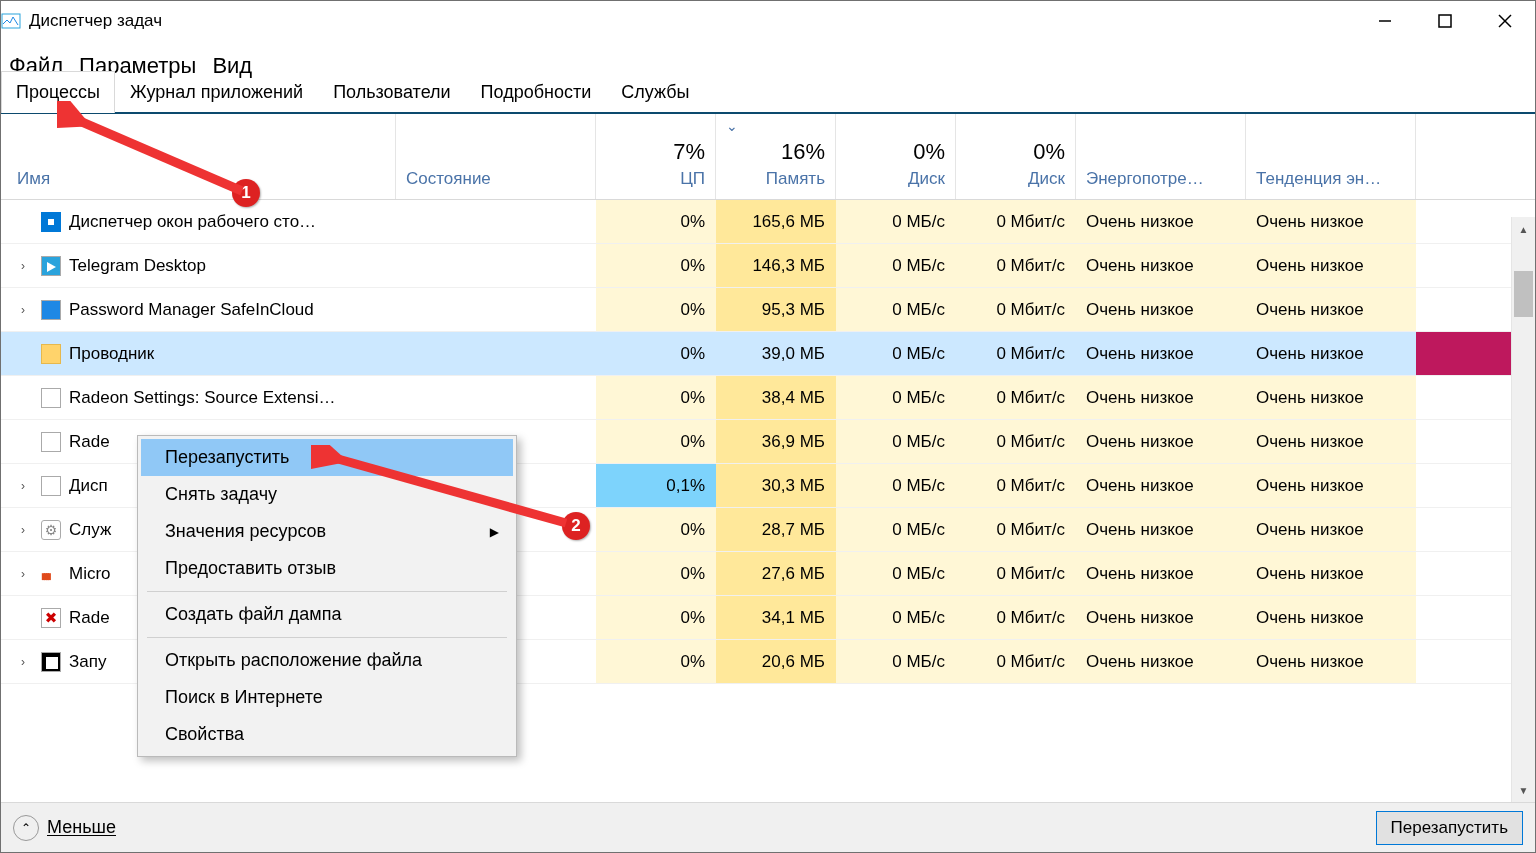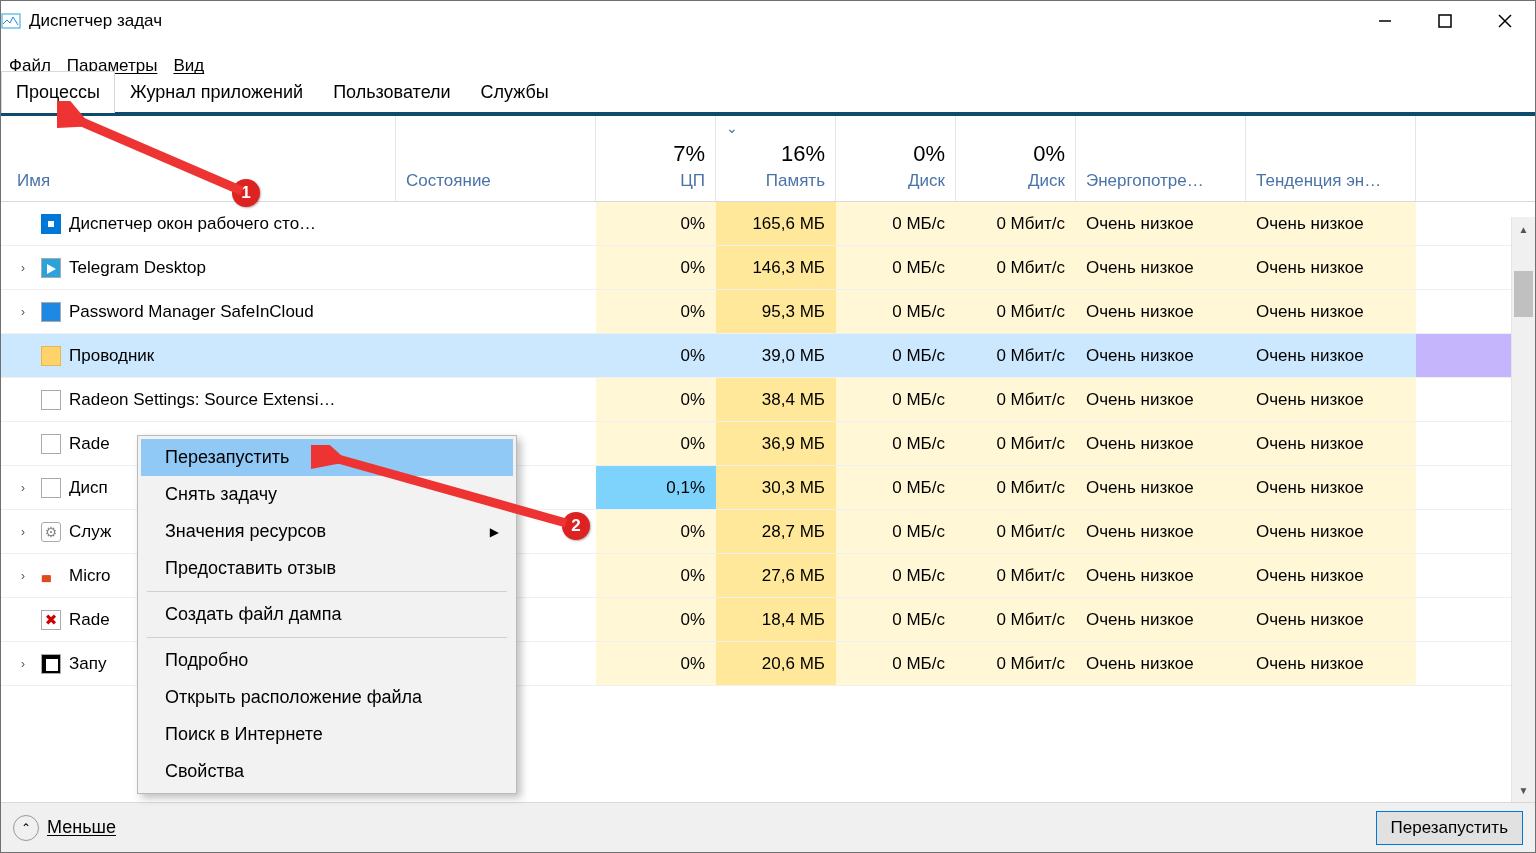--- a/index.html
+++ b/index.html
@@ -8,24 +8,24 @@
 
   
   .titlebar { height:40px; display:flex; align-items:center; padding:0 0 0 0; border-bottom:1px solid transparent; }
   .titlebar .app-icon { width:20px; height:20px; margin-right:8px; }
   .titlebar .title { font-size:17px; }
   .win-controls { margin-left:auto; display:flex; }
   .win-controls .ctrl { width:60px; height:40px; display:flex; align-items:center; justify-content:center; }
 
   
   .menubar { height:30px; display:flex; align-items:center; padding-left:8px; gap:16px; }
-  .menubar span { font-size:17px; text-decoration:underline; text-decoration-skip-ink:none; text-underline-offset:2px;margin-top:20px; }
-
-  
-  .tabs { display:flex; border-bottom:4px solid #0c4a6e; }
+  .menubar span { font-size:22px; text-decoration-skip-ink:none; text-underline-offset:2px;margin-top:20px; }
+
+  
+  .tabs { display:flex; border-bottom:2px solid #0c4a6e; }
   .tab { padding:10px 14px; font-size:18px; border:1px solid transparent; border-bottom:none; margin-bottom:-1px; }
   .tab.active { border-color:#d9d9d9; background:#fff; }
 
   
   .header { display:flex; border-bottom:1px solid #d9d9d9; height:86px; align-items:flex-end; position:relative; }
   .header .col { padding:0 10px 10px 10px; font-size:17px; color:#4a73a8; border-right:1px solid #e5e5e5; display:flex; flex-direction:column; justify-content:flex-end; height:100%; }
   .header .col .pct { font-size:22px; color:#000; text-align:right; margin-bottom:4px; }
   .header .col-name { flex:0 0 395px; color:#4a73a8; justify-content:flex-end; padding-left:16px; }
   .header .col-status { flex:0 0 200px; color:#4a73a8; }
   .header .col-cpu { flex:0 0 120px; text-align:right; }
@@ -34,21 +34,21 @@
   .header .col-disk { flex:0 0 120px; text-align:right; }
   .header .col-net { flex:0 0 120px; text-align:right; }
   .header .col-power { flex:0 0 170px; }
   .header .col-trend { flex:0 0 170px; }
 
   .header .lbl { white-space:nowrap; overflow:hidden; text-overflow:ellipsis; }
 
   
   .rows { position:relative; }
   .row { display:flex; height:44px; align-items:flex-start; border-bottom:1px solid #f0f0f0; }
-  .row.selected { background:#c4b5fd; }
+  .row.selected { background:#be185d; }
   .row.selected .cell { background:#cce8ff !important; }
   .cell { padding:0 10px; font-size:17px; height:100%; display:flex; align-items:center; border-right:1px solid transparent; }
   .cell.name { flex:0 0 395px; padding-left:20px; gap:8px; }
   .cell.name .chev { width:12px; color:#555; font-size:12px; }
   .cell.status { flex:0 0 200px; }
   .cell.cpu { flex:0 0 120px; justify-content:flex-end; background:#fff7d6; }
   .cell.mem { flex:0 0 120px; justify-content:flex-end; background:#ffe89a; }
   .cell.disk { flex:0 0 120px; justify-content:flex-end; background:#fff7d6; }
   .cell.net { flex:0 0 120px; justify-content:flex-end; background:#fff7d6; }
   .cell.power { flex:0 0 170px; background:#fff7d6; }
@@ -142,20 +142,21 @@
   <div class="menubar">
     <span>Файл</span>
     <span>Параметры</span>
     <span>Вид</span>
   </div>
 
   <div class="tabs" id="tabs">
       <div class="tab active">Процессы</div>
       <div class="tab">Журнал приложений</div>
       <div class="tab">Пользователи</div>
+      <div class="tab">Подробности</div>
       <div class="tab">Службы</div>
     </div>
 
   <div class="header">
     <div class="col col-name">
         <span class="lbl">Имя</span>
       </div>
     <div class="col col-status">
         <span class="lbl">Состояние</span>
       </div>
@@ -312,21 +313,21 @@
         <div class="cell trend">Очень низкое</div>
       </div>
       <div class="row">
         <div class="cell name">
           <span class="chev" style="transform: none; visibility: hidden;"></span>
           <span class="picon rade" style="position: relative;"></span>
           <span>Rade</span>
         </div>
         <div class="cell status"></div>
         <div class="cell cpu">0%</div>
-        <div class="cell mem">18,4 МБ</div>
+        <div class="cell mem">34,1 МБ</div>
         <div class="cell disk">0 МБ/с</div>
         <div class="cell net">0 Мбит/с</div>
         <div class="cell power">Очень низкое</div>
         <div class="cell trend">Очень низкое</div>
       </div>
       <div class="row">
         <div class="cell name">
           <span class="chev" style="transform: none;">›</span>
           <span class="picon black" style="position: relative;"></span>
           <span>Запу</span>
@@ -348,21 +349,20 @@
   </div>
 
   <div class="context" id="ctx">
       <div class="item hl">Перезапустить</div>
       <div class="item">Снять задачу</div>
       <div class="item">Значения ресурсов<span class="arrow">▶</span></div>
       <div class="item">Предоставить отзыв</div>
       <div class="sep"></div>
       <div class="item">Создать файл дампа</div>
       <div class="sep"></div>
-      <div class="item">Подробно</div>
       <div class="item">Открыть расположение файла</div>
       <div class="item">Поиск в Интернете</div>
       <div class="item">Свойства</div>
     </div>
 
   <div class="bottom">
     <div class="less">
       <span class="circ">⌃</span>
       <span class="lbl">Меньше</span>
     </div>

